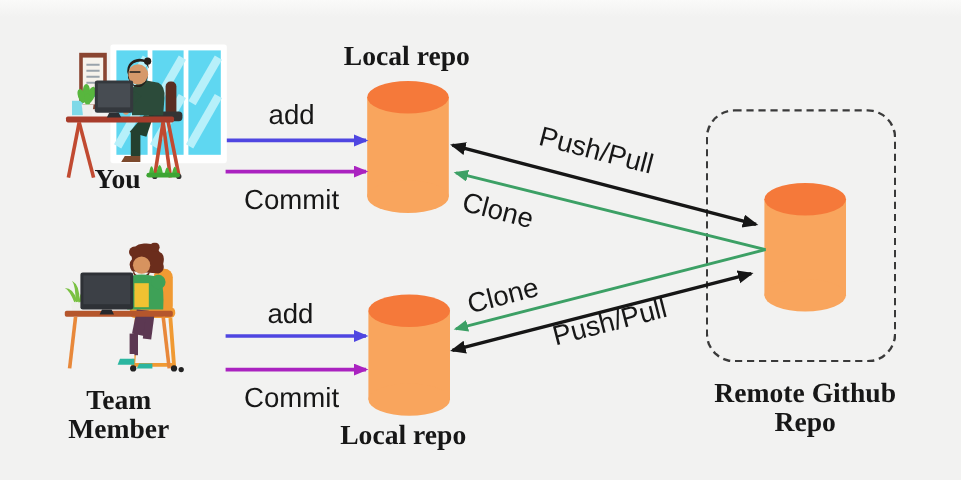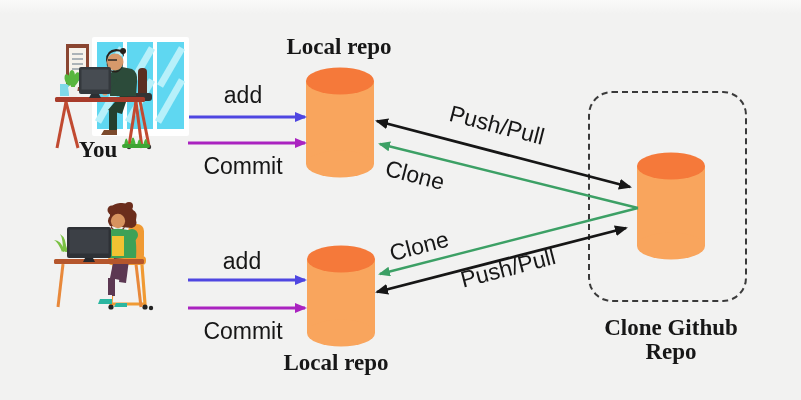--- a/index.html
+++ b/index.html
@@ -202,24 +202,25 @@
       <rect x="4" y="57" width="90" height="5" rx="1.5" fill="#b5562c"></rect>
       <line x1="13" y1="62" x2="8" y2="105" stroke="#e8883a" stroke-width="3"></line>
       <line x1="86" y1="62" x2="91" y2="105" stroke="#e8883a" stroke-width="3"></line>
     </g>
     <g>
       <rect x="17" y="25" width="44" height="31" rx="2" fill="#2e3136"></rect>
       <rect x="19.5" y="27.5" width="39" height="24" fill="#3c4046"></rect>
       <path d="M35,56 h8 l2,4 h-12 z" fill="#26282c"></path>
     </g>
   </svg>
+  <div class="lbl bold wrap" style="left:99px;top:346px;width:112px">Team Member</div>
 
   <div class="lbl bold" style="left:339px;top:47px">Local repo</div>
   <div class="lbl bold" style="left:336px;top:363px">Local repo</div>
-  <div class="lbl bold wrap" style="left:671px;top:340px;width:160px">Clone Github Repo</div>
+  <div class="lbl bold wrap" style="left:671px;top:340px;width:160px">Remote Github Repo</div>
 
   <div class="lbl" style="left:243px;top:95px">add</div>
   <div class="lbl" style="left:243px;top:166px">Commit</div>
   <div class="lbl" style="left:242px;top:261px">add</div>
   <div class="lbl" style="left:243px;top:331px">Commit</div>
   <div class="lbl rot-d14" style="left:497px;top:125px">Push/Pull</div>
   <div class="lbl rot-d14" style="left:415px;top:175px">Clone</div>
   <div class="lbl rot-u14" style="left:419px;top:246px">Clone</div>
   <div class="lbl rot-u14" style="left:508px;top:268px">Push/Pull</div>
 

